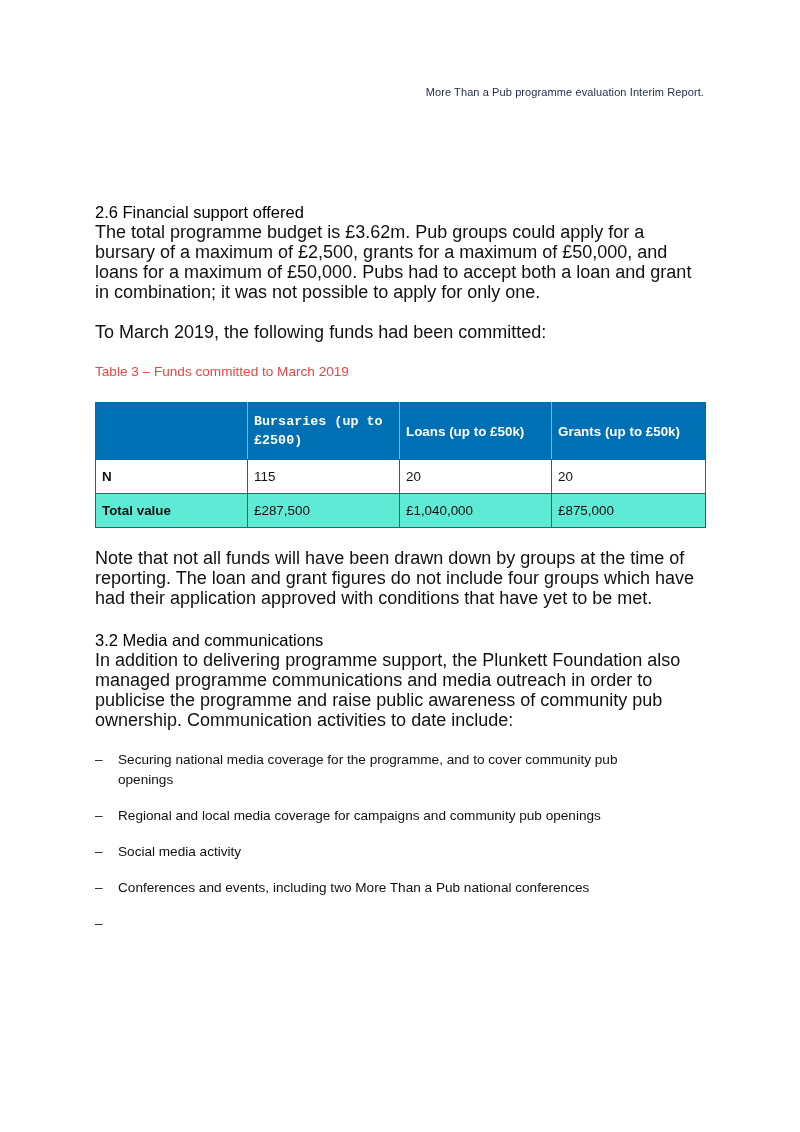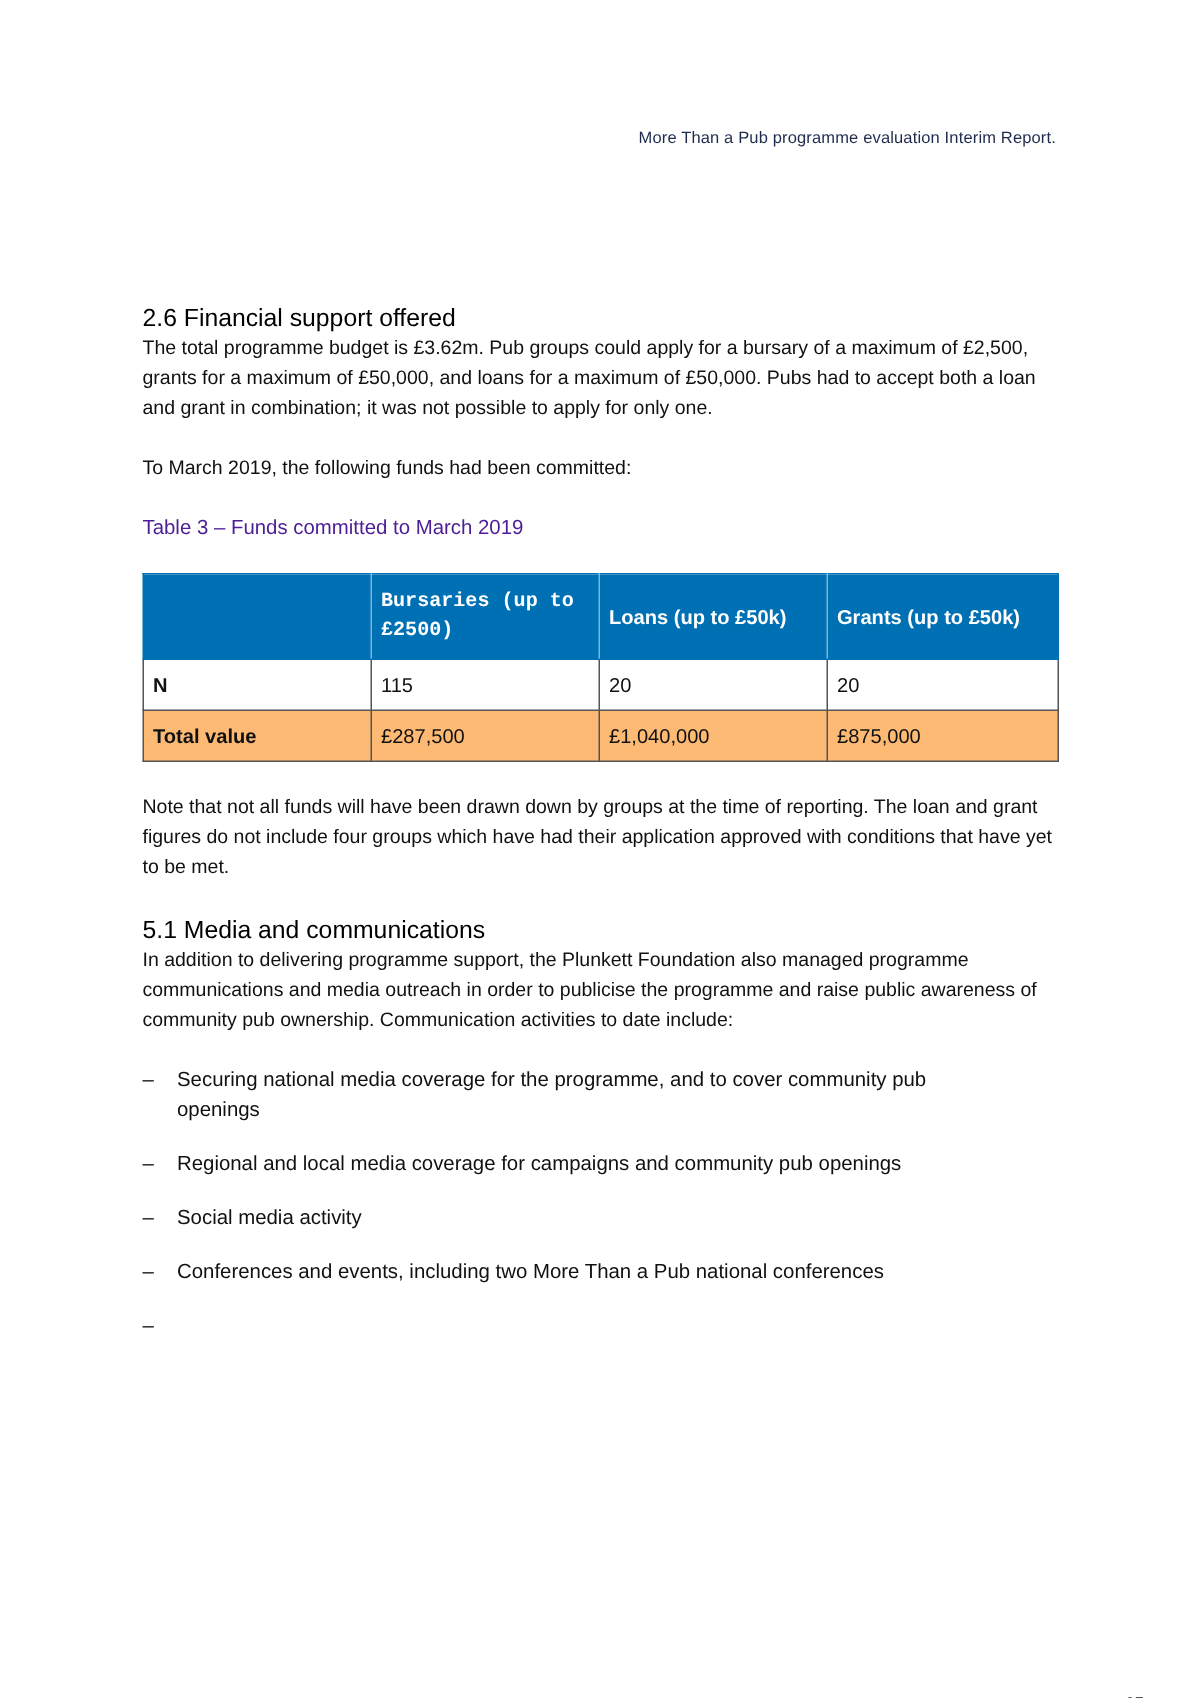--- a/index.html
+++ b/index.html
@@ -2,31 +2,31 @@
 <html><head>
 <meta charset="utf-8">
 <style>
   html, body { margin: 0; padding: 0; background: #ffffff; }
   body { width: 800px; height: 1132px; position: relative; overflow: hidden;
          font-family: "Liberation Sans", sans-serif; color: #1a1a2e; }
   .page { position: absolute; left: 0; top: 0; width: 800px; height: 1132px; margin-top: 32px; }
   .running-header { position: absolute; right: 96px; top: 54px; font-size: 11px; color: #1f2b4d; letter-spacing: 0.1px; }
   .content { position: absolute; left: 95px; top: 170px; width: 612px; }
   h2 { margin: 0; font-weight: normal; font-size: 16.5px; color: #000000; line-height: 20px; }
-  p { margin: 0; font-size: 13px; line-height: 20px; color: #111; }
+  p { margin: 0; font-size: 18px; line-height: 20px; color: #111; }
   .gap-after { margin-bottom: 20px; }
-  .caption { color: #4c1d95; font-size: 13.6px; line-height: 20px; margin: 0 0 20px 0; }
+  .caption { color: #ef4444; font-size: 13.6px; line-height: 20px; margin: 0 0 20px 0; }
   table { border-collapse: collapse; width: 610px; table-layout: fixed; margin-bottom: 20px; }
   th, td { text-align: left; vertical-align: middle; font-size: 13.4px; padding: 0 6px; border: 1px solid #555; }
   th { background: #0070b4; color: #ffffff; font-weight: bold; height: 56px; line-height: 19px;
        border-color: #0070b4; border-right: 1px solid #7fb4d8; }
   th:last-child { border-right-color: #0070b4; }
   td { height: 33px; color: #111; }
   tr.row-n td { background: #ffffff; }
-  tr.row-total td { background: #fdba74; }
+  tr.row-total td { background: #5eead4; }
   td.rowhead { font-weight: bold; }
   .section-27 { margin-top: 22px; }
   ul.dash-list { list-style: none; margin: 20px 0 0 0; padding: 0; }
   ul.dash-list li { position: relative; padding-left: 23px; font-size: 13.6px; line-height: 20px; margin-bottom: 16px; color: #111; }
   ul.dash-list li .dash { position: absolute; left: 0; top: 0; }
   .footer { position: absolute; top: 1097px; left: 0; width: 800px; font-size: 11px; color: #1f2b4d; }
   .footer .brand { position: absolute; right: 96px; top: 3px; font-family: Liberation Mono, monospace; }
   .footer .brand b { color: #111; }
   .footer .page-num { position: absolute; left: 750px; top: 1px; font-weight: bold; color: #111; font-size: 11.5px; text-decoration: underline; }
 </style>
@@ -70,21 +70,21 @@
           <td class="rowhead">Total value</td>
           <td>£287,500</td>
           <td>£1,040,000</td>
           <td>£875,000</td>
         </tr>
       </tbody>
     </table>
 
     <p class="gap-after">Note that not all funds will have been drawn down by groups at the time of reporting. The loan and grant figures do not include four groups which have had their application approved with conditions that have yet to be met.</p>
 
-    <h2 class="section-27">5.1  Media and communications</h2>
+    <h2 class="section-27">3.2  Media and communications</h2>
     <p>In addition to delivering programme support, the Plunkett Foundation also managed programme communications and media outreach in order to publicise the programme and raise public awareness of community pub ownership. Communication activities to date include:</p>
 
     <ul class="dash-list">
       <li style="padding-right:80px;">
         <span class="dash">–</span>
         <span>Securing national media coverage for the programme, and to cover community pub openings</span>
       </li>
       <li>
         <span class="dash">–</span>
         <span>Regional and local media coverage for campaigns and community pub openings</span>

